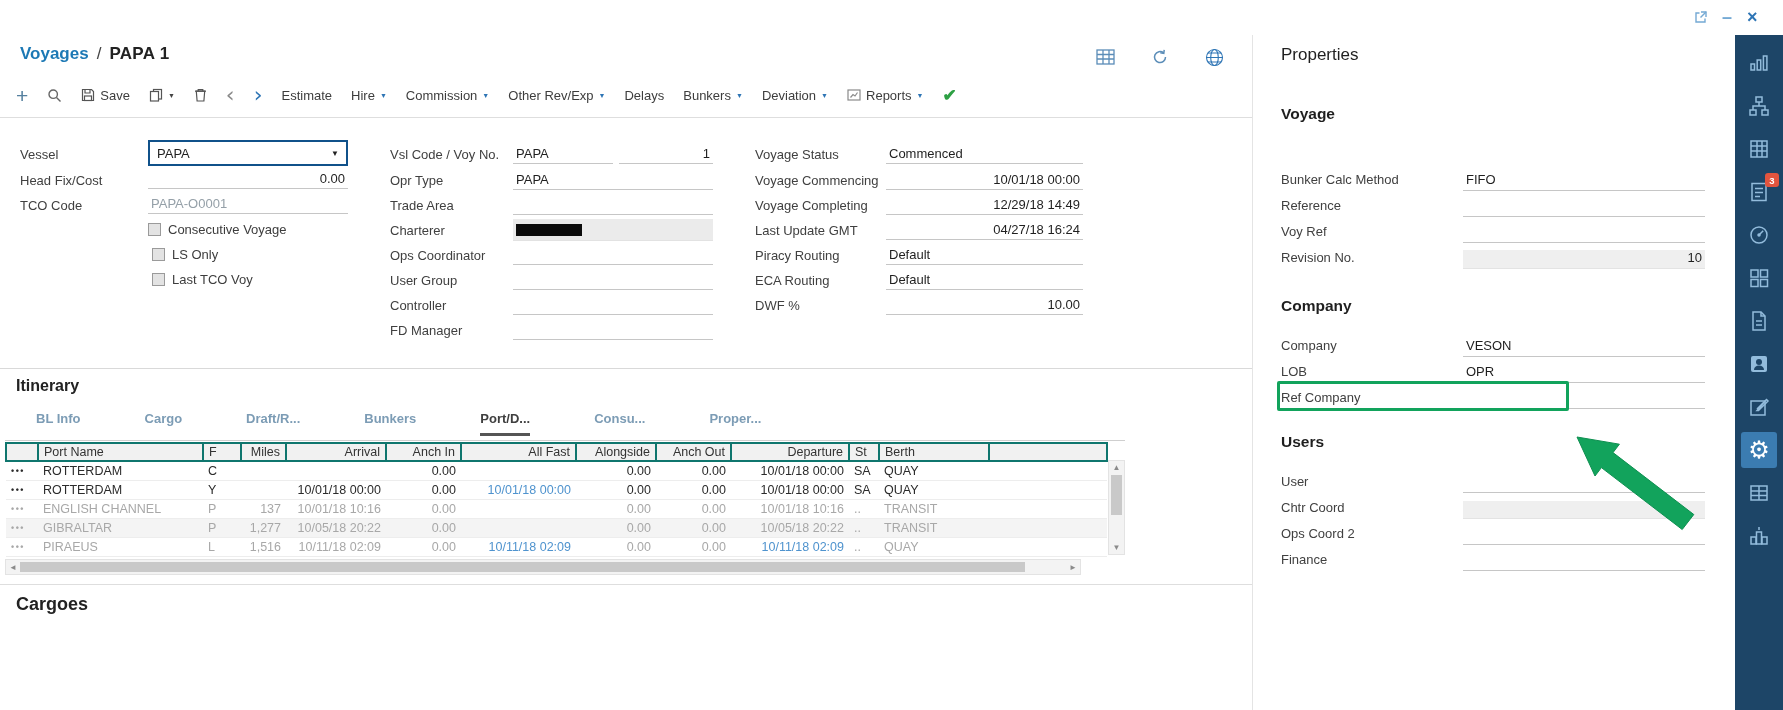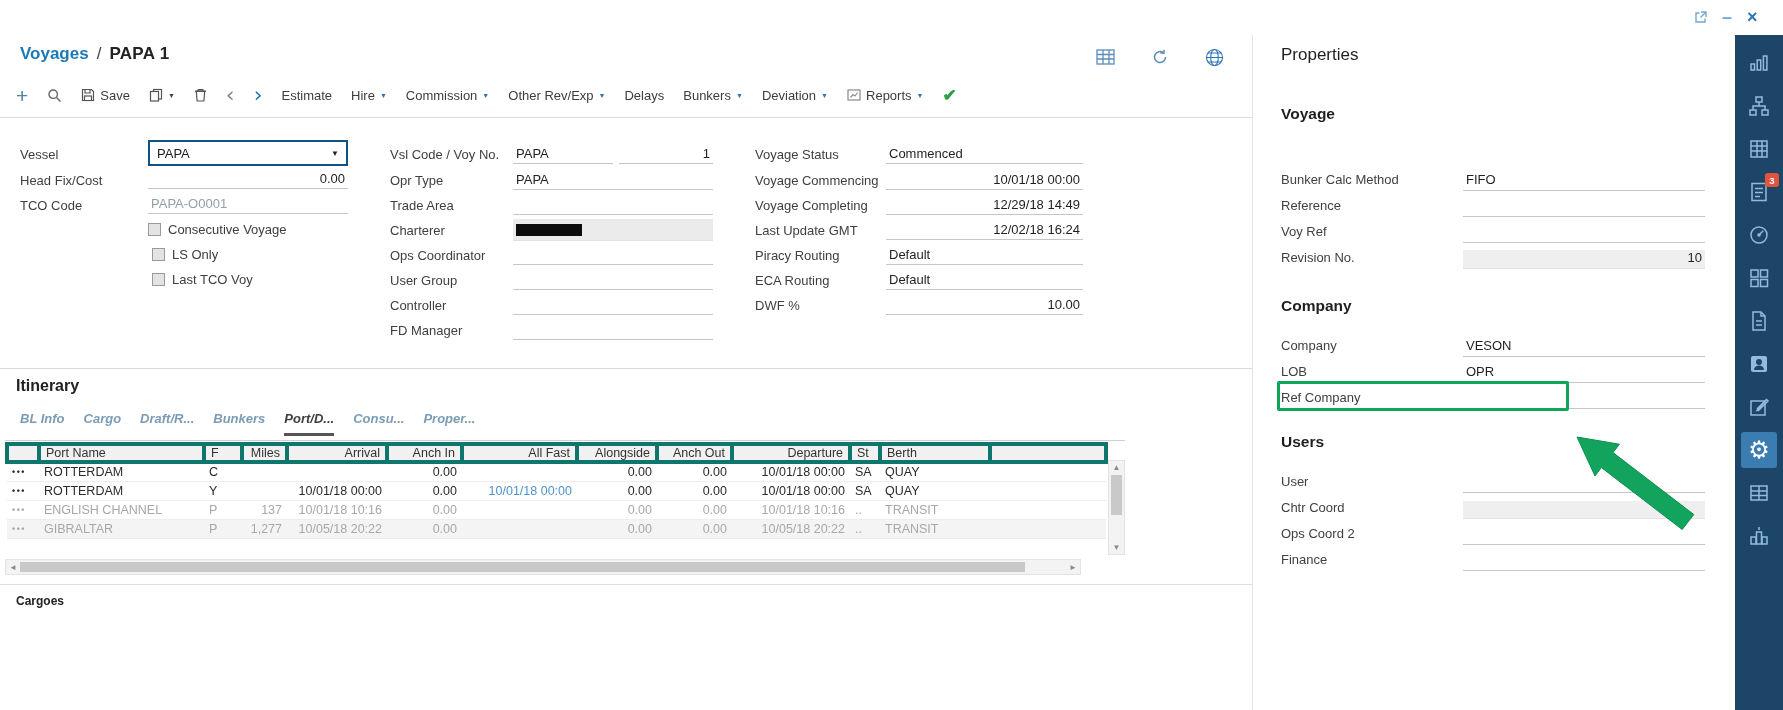--- a/index.html
+++ b/index.html
@@ -41,43 +41,43 @@
   .redact { width:66px; height:12px; background:#0c0c0c; }
   .dropdown { position:absolute; border:2px solid #10518a; background:#fff; height:26px; display:flex; align-items:center;
               font-size:13px; color:#1f1f1f; padding-left:7px; cursor:pointer; }
   .dd-caret { margin-left:auto; padding:0 7px; color:#222; font-size:8px; }
   .cbrow { position:absolute; display:flex; align-items:center; gap:7px; font-size:13px; color:#3d3d3d; cursor:pointer; }
   .cb { width:13px; height:13px; border:1px solid #9a9a9a; background:#e3e3e3; flex:0 0 auto; }
 
   
   .itin { position:absolute; left:0; top:368px; width:1253px; height:230px; border-top:1px solid #d9d9d9; }
   .sec-title { position:absolute; font-size:16px; font-weight:bold; color:#222; }
-  .tabs { position:absolute; left:20px; top:16px; display:flex; gap:19px;font-style:italic; }
+  .tabs { position:absolute; left:36px; top:16px; display:flex; gap:64px; }
   .tab { font-size:13px; font-weight:bold; color:#7c9cb5; padding-bottom:7px; cursor:pointer; }
   .tab.active { color:#3f3f3f; border-bottom:3px solid #555; }
   .itin-table-wrap { position:absolute; left:5px; top:73px; }
   .itin-table { border-collapse:collapse; table-layout:fixed; width:1103px; font-size:12.5px; }
-  .itin-table th { background:#f1f1f1; border:4px solid #0f766e; font-weight:normal; color:#333; height:18px; padding:0 5px; text-align:left; overflow:hidden; }
+  .itin-table th { background:#f1f1f1; border:2px solid #0f766e; font-weight:normal; color:#333; height:18px; padding:0 5px; text-align:left; overflow:hidden; }
   .itin-table td { height:19px; padding:0 5px; border-bottom:1px solid #ededed; white-space:nowrap; overflow:hidden; }
   .itin-table .r { text-align:right; }
   .itin-table tr.past td { color:#2b2b2b; }
   .itin-table tr.future td { color:#a8a8a8; }
   .itin-table tr.shade td { background:#f4f4f4; }
   .itin-table tr td.link { color:#4f93ce; cursor:pointer; }
   td.dots { color:#4a4a4a; font-size:9px; letter-spacing:1.5px; font-weight:bold; cursor:pointer; }
   td.dots::before { content:"•••"; }
 
   .vscroll { position:absolute; left:1108px; top:91px; width:17px; height:95px; background:#f3f3f3; border:1px solid #e3e3e3; }
   .vthumb { position:absolute; left:2px; top:14px; width:11px; height:40px; background:#c9c9c9; }
   .sarr { position:absolute; left:0; width:15px; text-align:center; font-size:8px; color:#8a8a8a; cursor:pointer; }
   .hscroll { position:absolute; left:5px; top:190px; width:1076px; height:16px; background:#f3f3f3; border:1px solid #e3e3e3; }
   .hthumb { position:absolute; left:14px; top:2px; height:10px; width:1005px; background:#c9c9c9; }
   .harr { position:absolute; top:3px; font-size:8px; color:#8a8a8a; cursor:pointer; }
 
-  .cargoes-title { position:absolute; left:16px; top:594px; font-size:12px; font-weight:bold; color:#222; }
+  .cargoes-title { position:absolute; left:16px; top:594px; font-size:18px; font-weight:bold; color:#222; }
 
   
   .props { position:absolute; left:1253px; top:35px; width:482px; height:675px; padding:10px 30px 0 28px; }
   .props h1 { font-size:17px; font-weight:normal; color:#1f1f1f; margin:0; }
   .pgroup h2 { font-size:15.5px; font-weight:bold; color:#1f1f1f; margin:0; }
   .g1 { margin-top:40px; } .g1 h2 { margin-bottom:42px; }
   .g2 { margin-top:28px; } .g2 h2 { margin-bottom:16px; }
   .g3 { margin-top:24px; } .g3 h2 { margin-bottom:16px; }
   .prow { display:flex; align-items:flex-end; height:26px; }
   .plabel { width:182px; font-size:13px; color:#404040; padding-bottom:4px; white-space:nowrap; }
@@ -297,21 +297,21 @@
     <span class="flabel" style="left:755px;top:172px">Voyage Commencing</span>
     <div class="ffield right" style="left:886px;top:169px;width:197px">
         <span>10/01/18 00:00</span>
       </div>
     <span class="flabel" style="left:755px;top:197px">Voyage Completing</span>
     <div class="ffield right" style="left:886px;top:194px;width:197px">
         <span>12/29/18 14:49</span>
       </div>
     <span class="flabel" style="left:755px;top:222px">Last Update GMT</span>
     <div class="ffield right" style="left:886px;top:219px;width:197px">
-        <span>12/02/18 16:24</span>
+        <span>04/27/18 16:24</span>
       </div>
     <span class="flabel" style="left:755px;top:247px">Piracy Routing</span>
     <div class="ffield" style="left:886px;top:244px;width:197px">
         <span>Default</span>
       </div>
     <span class="flabel" style="left:755px;top:272px">ECA Routing</span>
     <div class="ffield" style="left:886px;top:269px;width:197px">
         <span>Default</span>
       </div>
     <span class="flabel" style="left:755px;top:297px">DWF %</span>
@@ -421,20 +421,35 @@
             <td class="r">10/05/18 20:22</td>
             <td class="r">0.00</td>
             <td class="r"></td>
             <td class="r">0.00</td>
             <td class="r">0.00</td>
             <td class="r">10/05/18 20:22</td>
             <td>..</td>
             <td>TRANSIT</td>
             <td></td>
           </tr>
+          <tr class="future">
+            <td class="dots"></td>
+            <td>PIRAEUS</td>
+            <td>L</td>
+            <td class="r">1,516</td>
+            <td class="r">10/11/18 02:09</td>
+            <td class="r">0.00</td>
+            <td class="r link">10/11/18 02:09</td>
+            <td class="r">0.00</td>
+            <td class="r">0.00</td>
+            <td class="r link">10/11/18 02:09</td>
+            <td>..</td>
+            <td>QUAY</td>
+            <td></td>
+          </tr>
         </tbody>
       </table>
     </div>
 
     <div class="vscroll">
       <span class="sarr" style="top:2px">▲</span>
       <div class="vthumb"></div>
       <span class="sarr" style="bottom:2px">▼</span>
     </div>
     <div class="hscroll">

